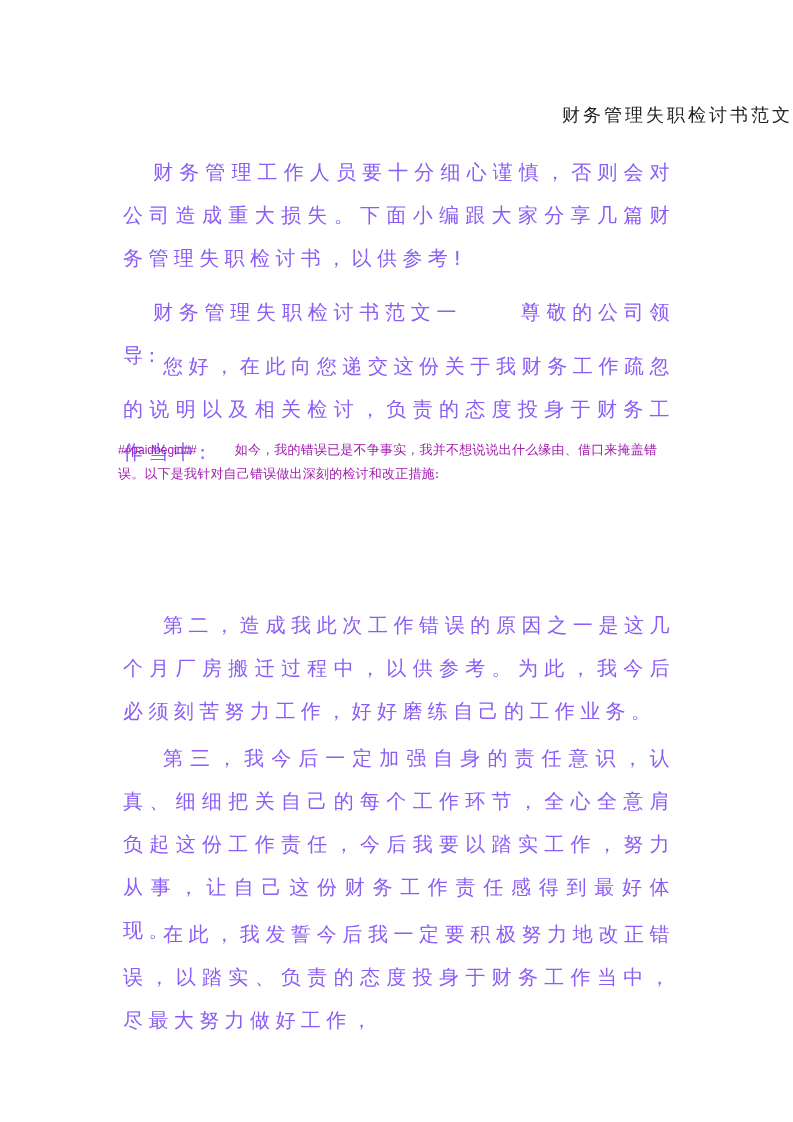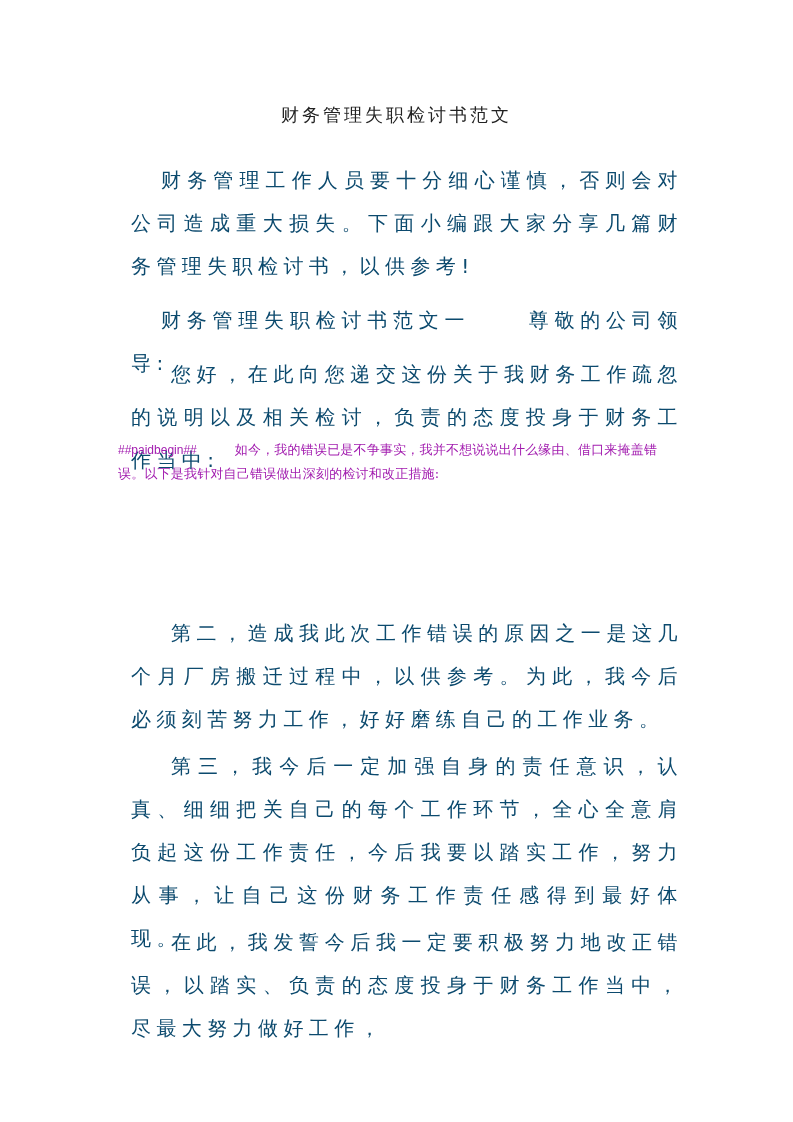--- a/index.html
+++ b/index.html
@@ -20,36 +20,36 @@
       left: 0; top: 0;
       width: 793px;
       height: 1122px;
       background: #ffffff;
     }
     .title {
       position: absolute;
       top: 103px;
       left: 0;
       width: 793px;
-      text-align: center;
+      text-align: right;
       font-size: 18px;
       letter-spacing: 3px;
       font-weight: normal;
       margin: 0;
       color: #222;
     }
     .para {
       position: absolute;
       left: 123px;
       width: 552px;
       font-size: 20px;
       line-height: 43px;
       letter-spacing: 5.4px;
-      margin: 8px;
-      color: #0c4a6e;
+      margin: 0;
+      color: #8b5cf6;
       text-align: justify;
       text-align-last: left;
     }
     .indent { text-indent: 30px; }
     .indent2 { text-indent: 40px; }
     .p1 { top: 151px; }
     .p2 { top: 291px; }
     .p2 .gap { display: inline-block; width: 58px; }
     .p3 { top: 345px; }
     .small {

